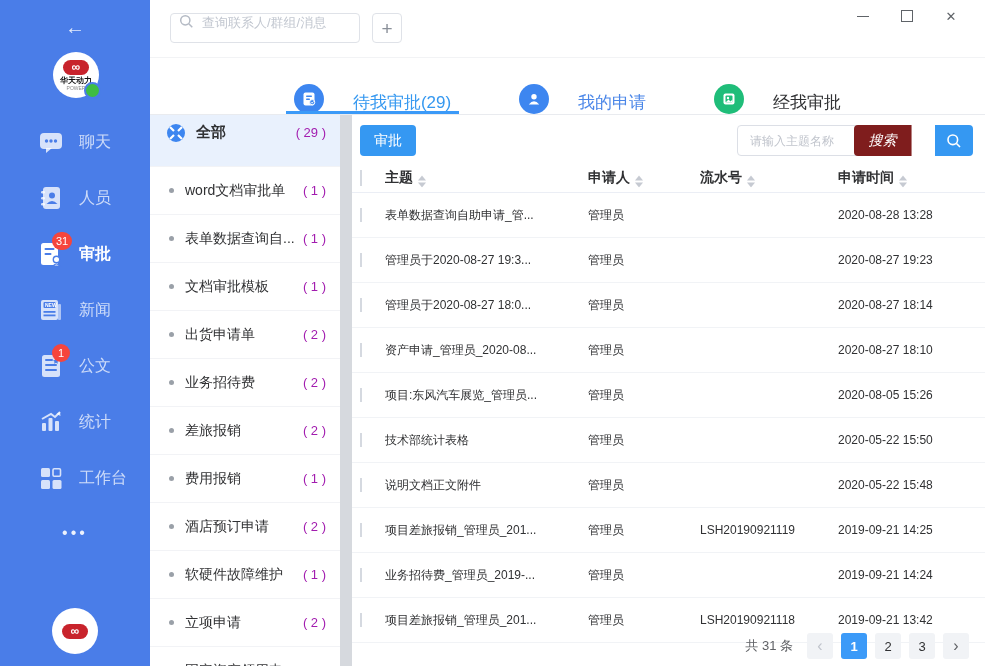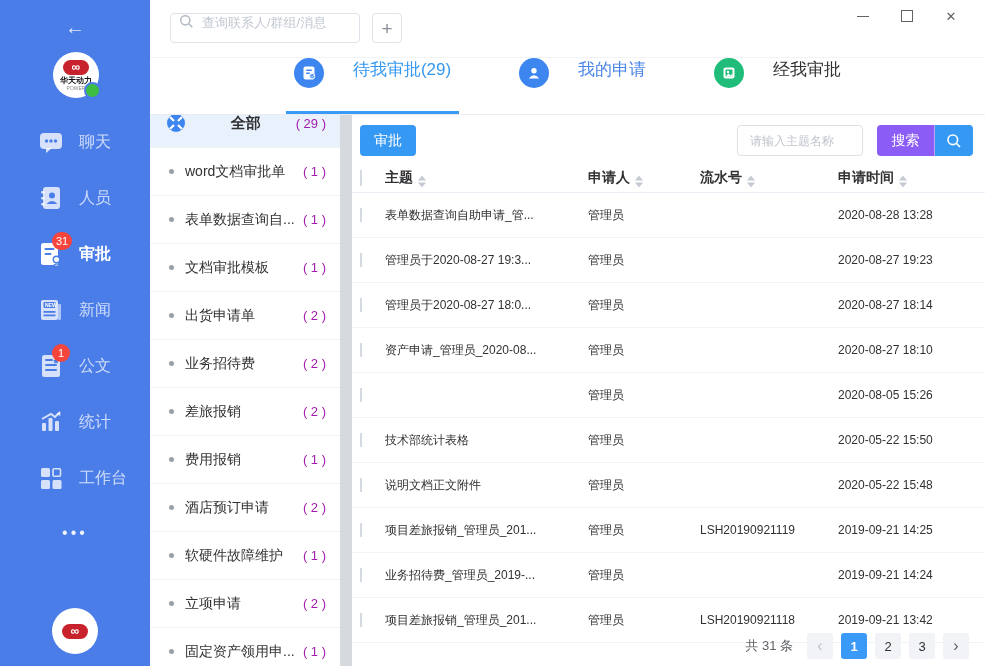--- a/index.html
+++ b/index.html
@@ -45,51 +45,51 @@
       cursor:pointer;line-height:1;}
   .win-controls{position:absolute;right:12px;top:4px;display:flex;align-items:center;height:24px;}
   .wc{width:44px;text-align:center;color:#5f6368;cursor:pointer;font-size:13px;display:flex;
       align-items:center;justify-content:center;height:24px;}
   .wc .bar{width:12px;height:0;border-top:1.5px solid #5f6368;display:block;}
   .wc .box{width:10px;height:10px;border:1.2px solid #5f6368;display:block;}
   
   .tabrow{position:absolute;left:150px;top:58px;width:835px;height:57px;background:#fff;
       border-bottom:1px solid #e9ebef;box-sizing:border-box;display:flex;align-items:center;
       justify-content:center;gap:68px;}
-  .tab{display:flex;align-items:flex-start;gap:29px;font-size:17px;cursor:pointer;height:100%;position:relative;}
+  .tab{display:flex;align-items:flex-end;gap:29px;font-size:17px;cursor:pointer;height:100%;position:relative;}
   .tab-ic{width:30px;height:30px;border-radius:50%;display:flex;align-items:center;justify-content:center;flex:none;}
   .tab1 .tab-ic,.tab3 .tab-ic{background:#3d86f0;}
   .tab2 .tab-ic{background:#1fbd79;}
   .tab1 span{color:#3598f0;}
   .tab2 span{color:#303133;}
   .tab3 span{color:#4a86e8;}
   .tab.active::after{content:"";position:absolute;left:-8px;right:-8px;bottom:0;height:3px;background:#3b9af8;}
   
   .catpanel{position:absolute;left:150px;top:115px;width:190px;height:551px;background:#fff;overflow:hidden;}
-  .cat-head{height:32px;background:#e9f1fd;display:flex;align-items:center;padding:0 14px 16px 16px;
-      box-sizing:border-box;cursor:pointer;text-align:center;}
+  .cat-head{height:51px;background:#e9f1fd;display:flex;align-items:center;padding:0 14px 16px 16px;
+      box-sizing:border-box;cursor:pointer;}
   .cat-head .lbl{font-size:15px;font-weight:bold;color:#303133;flex:1;margin-left:10px;}
   .cnt{font-size:13px;color:#a21caf;white-space:nowrap;}
   .cat-item{height:48px;display:flex;align-items:center;padding:0 14px 0 19px;box-sizing:border-box;
       border-top:1px solid #f2f3f6;cursor:pointer;}
   .cat-item .dot{width:5px;height:5px;border-radius:50%;background:#9aa0a8;flex:none;}
   .cat-item .lbl{font-size:14px;color:#303133;flex:1;margin-left:11px;white-space:nowrap;overflow:hidden;}
   .cat-scrollbar{position:absolute;left:340px;top:115px;width:12px;height:551px;background:#d6d9de;cursor:pointer;}
   
   .main{position:absolute;left:352px;top:115px;width:633px;height:551px;background:#fff;}
   .toolbar{position:relative;height:48px;}
   .approve-btn{position:absolute;left:8px;top:10px;width:56px;height:31px;background:#3598f2;border-radius:4px;
       color:#fff;font-size:14px;display:flex;align-items:center;justify-content:center;cursor:pointer;}
   .subject-input{position:absolute;left:385px;top:10px;width:126px;height:31px;border:1px solid #dcdfe6;
       border-radius:4px;box-sizing:border-box;display:flex;align-items:center;padding:0 10px;}
   .subject-input input{border:none;outline:none;width:100%;font-size:12px;font-family:inherit;color:#606266;}
   .subject-input input::placeholder{color:#c0c4cc;}
-  .search-btn{position:absolute;left:525px;top:10px;width:58px;height:31px;background:#8b5cf6;color:#fff;
+  .search-btn{position:absolute;left:502px;top:10px;width:58px;height:31px;background:#7f1d1d;color:#fff;
       border-radius:4px 0 0 4px;font-size:14px;display:flex;align-items:center;justify-content:center;
-      cursor:pointer;border-right:1px solid rgba(255,255,255,.45);box-sizing:border-box;}
+      cursor:pointer;border-right:1px solid rgba(255,255,255,.45);box-sizing:border-box;font-style:italic;}
   .mag-btn{position:absolute;left:583px;top:10px;width:38px;height:31px;background:#3598f2;
       border-radius:0 4px 4px 0;display:flex;align-items:center;justify-content:center;cursor:pointer;}
   .thead{position:relative;height:29px;border-bottom:1px solid #ebeef5;font-weight:bold;font-size:14px;
       color:#303133;}
   .trow{position:relative;height:44px;border-bottom:1px solid #f1f3f6;font-size:12px;color:#303133;}
   .cell{position:absolute;top:50%;transform:translateY(-50%);white-space:nowrap;overflow:hidden;}
   .col-check{left:8px;width:16px;}
   .col-subject{left:33px;width:196px;}
   .col-applicant{left:236px;width:100px;}
   .col-serial{left:348px;width:132px;}
@@ -435,20 +435,21 @@
       <div class="trow">
         <span class="cell col-check"><span class="checkbox"></span></span>
         <span class="cell col-subject">资产申请_管理员_2020-08...</span>
         <span class="cell col-applicant">管理员</span>
         <span class="cell col-serial"></span>
         <span class="cell col-time">2020-08-27 18:10</span>
       </div>
 
       <div class="trow">
         <span class="cell col-check"><span class="checkbox"></span></span>
+        <span class="cell col-subject">项目:东风汽车展览_管理员...</span>
         <span class="cell col-applicant">管理员</span>
         <span class="cell col-serial"></span>
         <span class="cell col-time">2020-08-05 15:26</span>
       </div>
 
       <div class="trow">
         <span class="cell col-check"><span class="checkbox"></span></span>
         <span class="cell col-subject">技术部统计表格</span>
         <span class="cell col-applicant">管理员</span>
         <span class="cell col-serial"></span>

